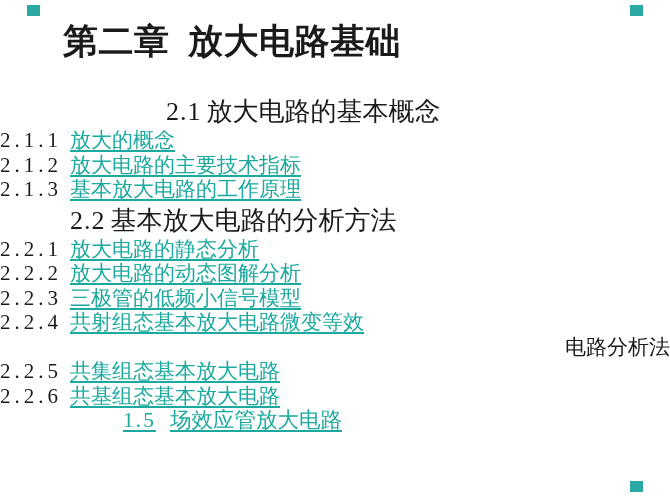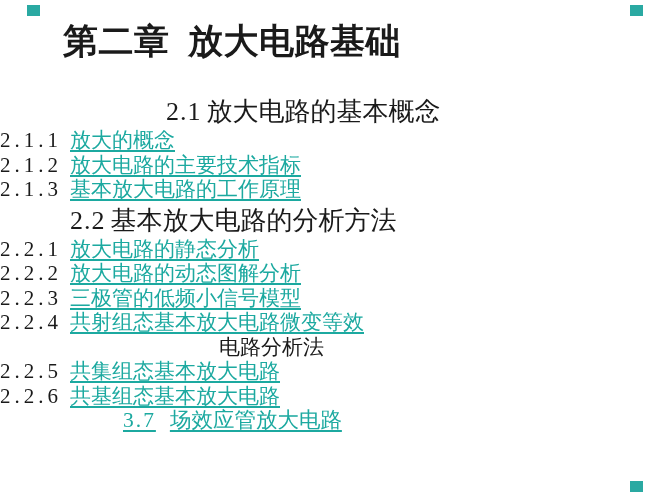--- a/index.html
+++ b/index.html
@@ -45,21 +45,21 @@
     font-size:21px;white-space:nowrap;
   }
   .inum{letter-spacing:4px;margin-right:8px;color:var(--ink);}
   .link{
     color:var(--link);
     text-decoration:underline;
     text-decoration-thickness:2px;
     text-underline-offset:3px;
     cursor:pointer;
   }
-  .item.cont{padding-left:219px;color:var(--ink);}
+  .item.cont{padding-left:219px;color:var(--ink);text-align:right;}
   .footer-link{
     padding-left:123px;height:25px;line-height:25px;
     font-size:21.5px;white-space:nowrap;cursor:pointer;
   }
   .footer-link .u{
     color:var(--link);
     text-decoration:underline;
     text-decoration-thickness:2px;
     text-underline-offset:3px;
   }
@@ -113,17 +113,17 @@
       <span>电路分析法</span>
     </div>
     <div class="item">
       <span class="inum">2.2.5</span><span class="link">共集组态基本放大电路</span>
     </div>
     <div class="item">
       <span class="inum">2.2.6</span><span class="link">共基组态基本放大电路</span>
     </div>
 
     <div class="footer-link">
-      <span class="u"><span class="fnum">3.7</span><span class="flbl">场效应管放大电路</span></span>
+      <span class="u"><span class="fnum">1.5</span><span class="flbl">场效应管放大电路</span></span>
     </div>
 
   </div>
 </div>
 
 </body></html>

